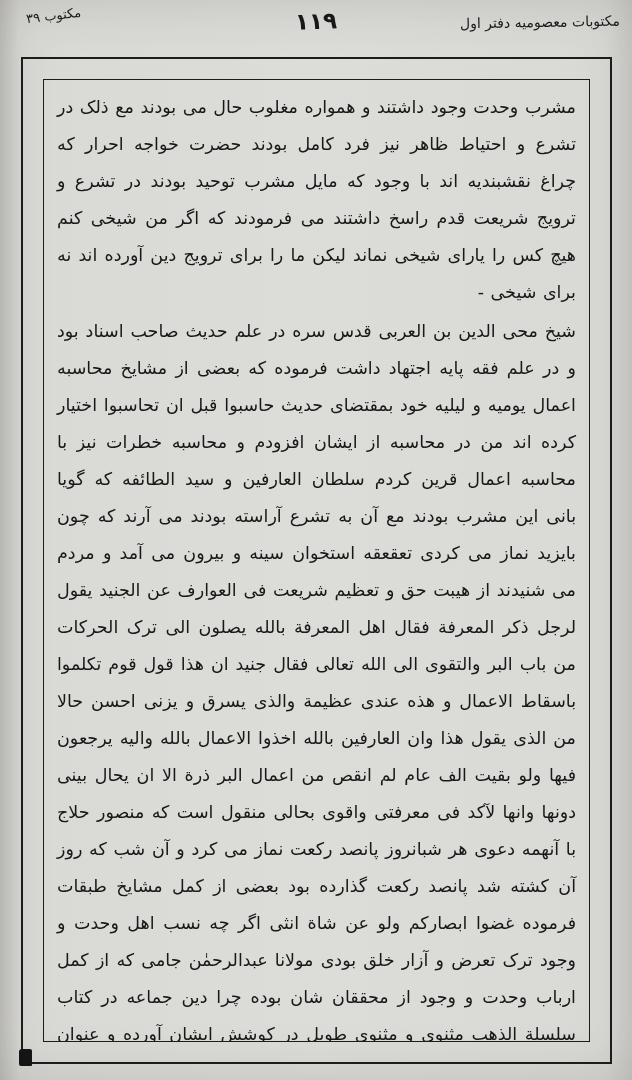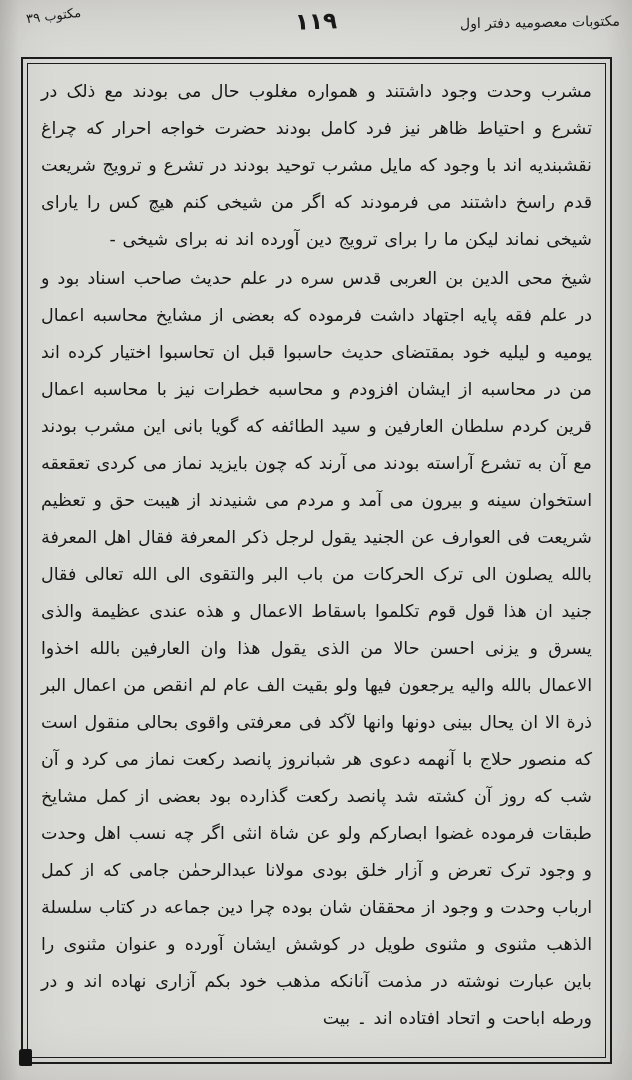--- a/index.html
+++ b/index.html
@@ -30,21 +30,21 @@
   }
   .h-left {
     position: absolute; top: 8px; left: 26px;
     font-size: 13px; transform: rotate(-7deg);
   }
   
   .frame-outer {
     position: absolute; top: 57px; left: 21px;
     width: 591px; height: 1007px;
     border: 2px solid #1c1c1c;
-    padding: 4px;
+    padding: 20px;
   }
   .frame-inner {
     width: 100%; height: 100%;
     border: 1.5px solid #1c1c1c;
     padding: 9px 13px 6px 13px;
     overflow: hidden;
   }
   .textbody { width: 100%; height: 100%; }
   .para {
     font-size: 17.5px;

